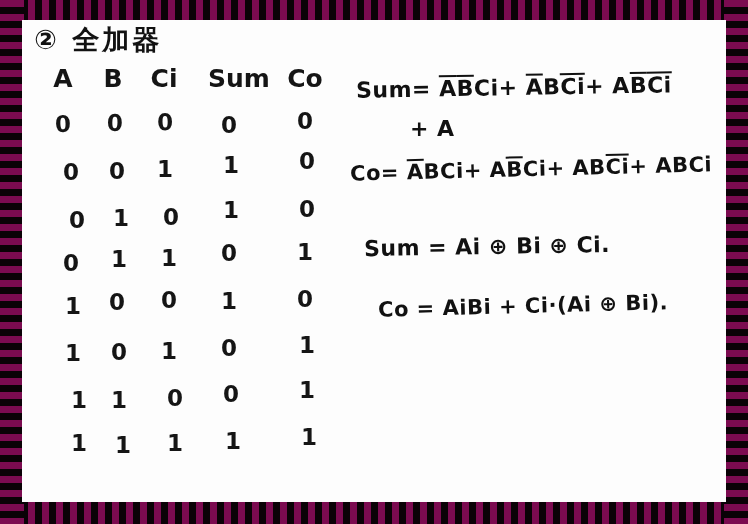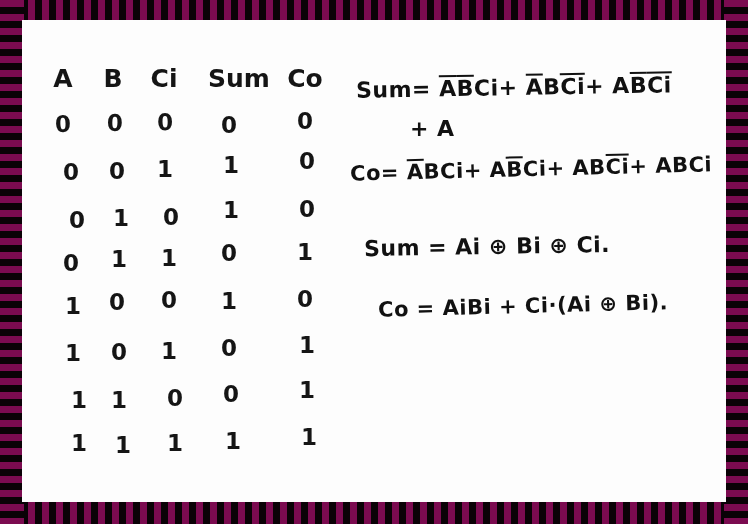--- a/index.html
+++ b/index.html
@@ -197,20 +197,21 @@
 
 <div id="page">
 
   <div class="border-strip border-top"></div>
   <div class="border-strip border-bottom"></div>
   <div class="border-strip border-left"></div>
   <div class="border-strip border-right"></div>
 
   <div id="paper">
 
+    <div id="title" class="hand">② 全加器</div>
 
     <div id="truth-table">
 
       <div class="tt-row hdr">
         <span class="tt-cell c0 hand">A</span>
         <span class="tt-cell c1 hand">B</span>
         <span class="tt-cell c2 hand">Ci</span>
         <span class="tt-cell c3 hand">Sum</span>
         <span class="tt-cell c4 hand">Co</span>
       </div>

